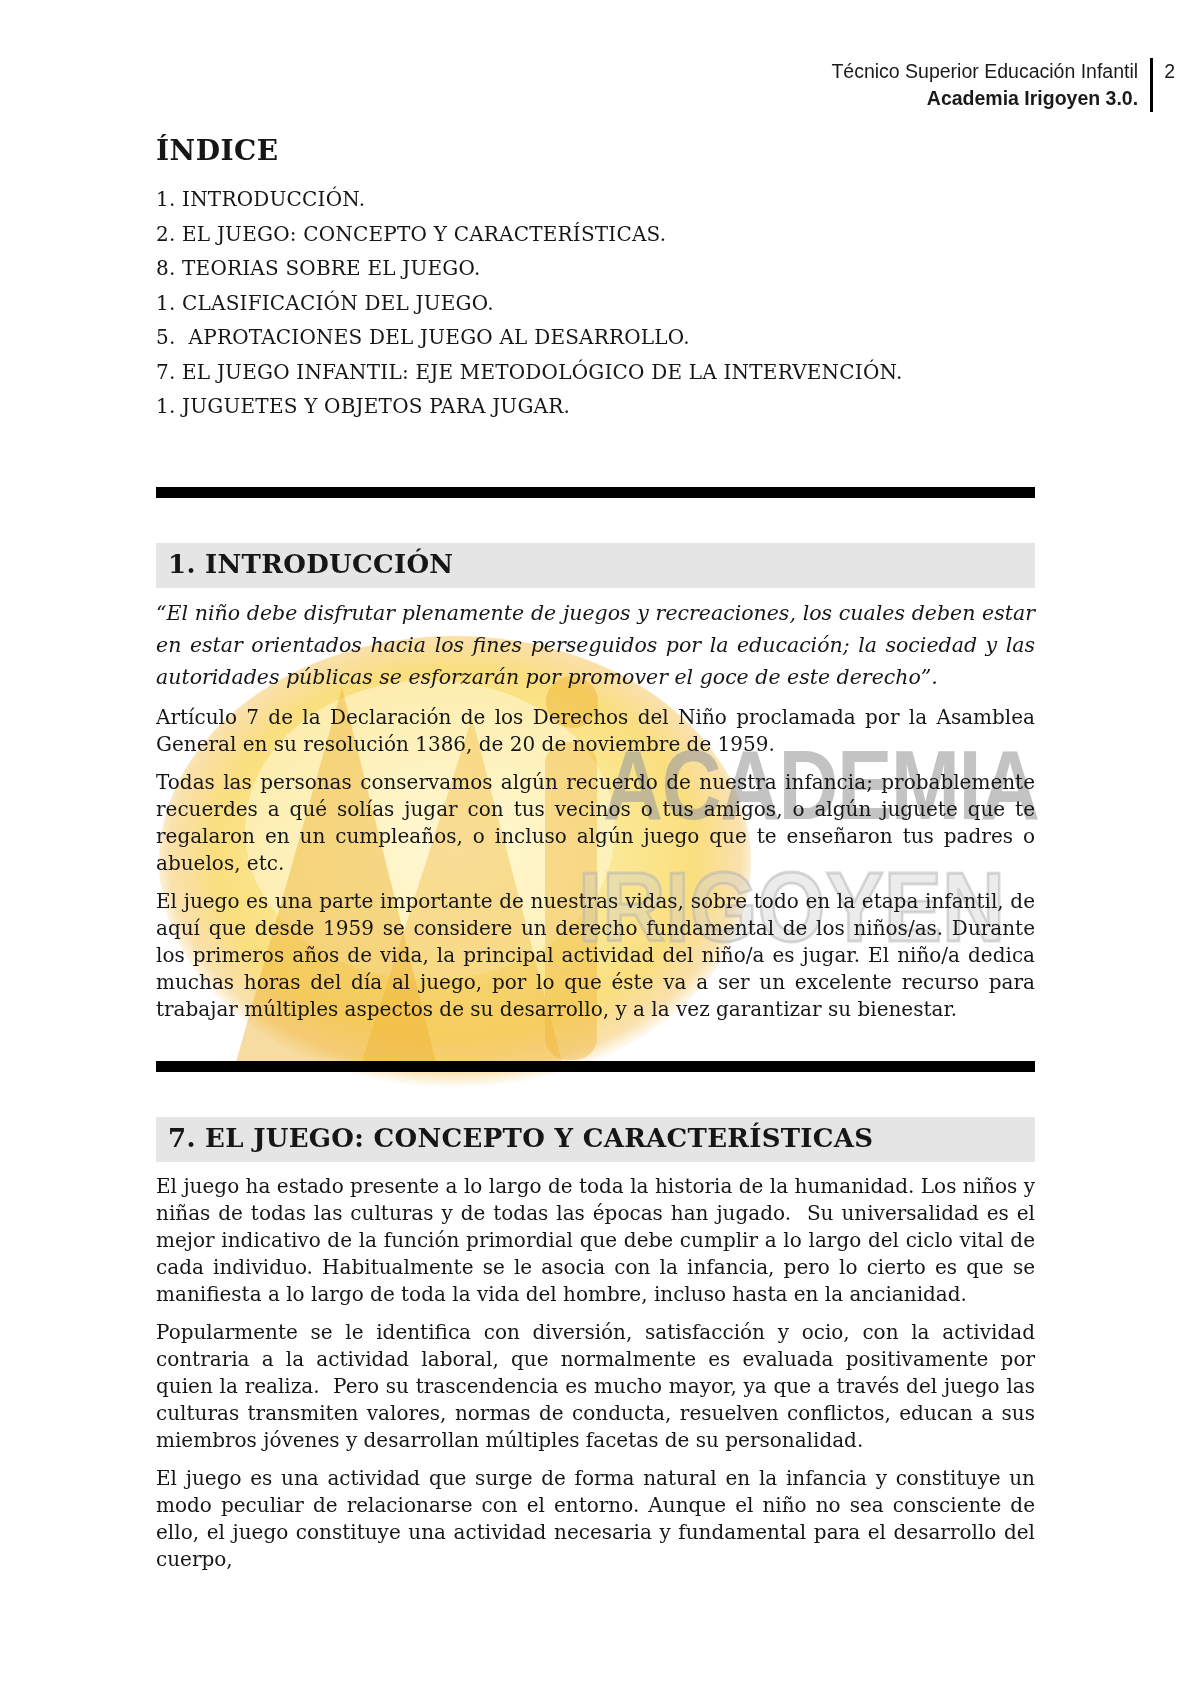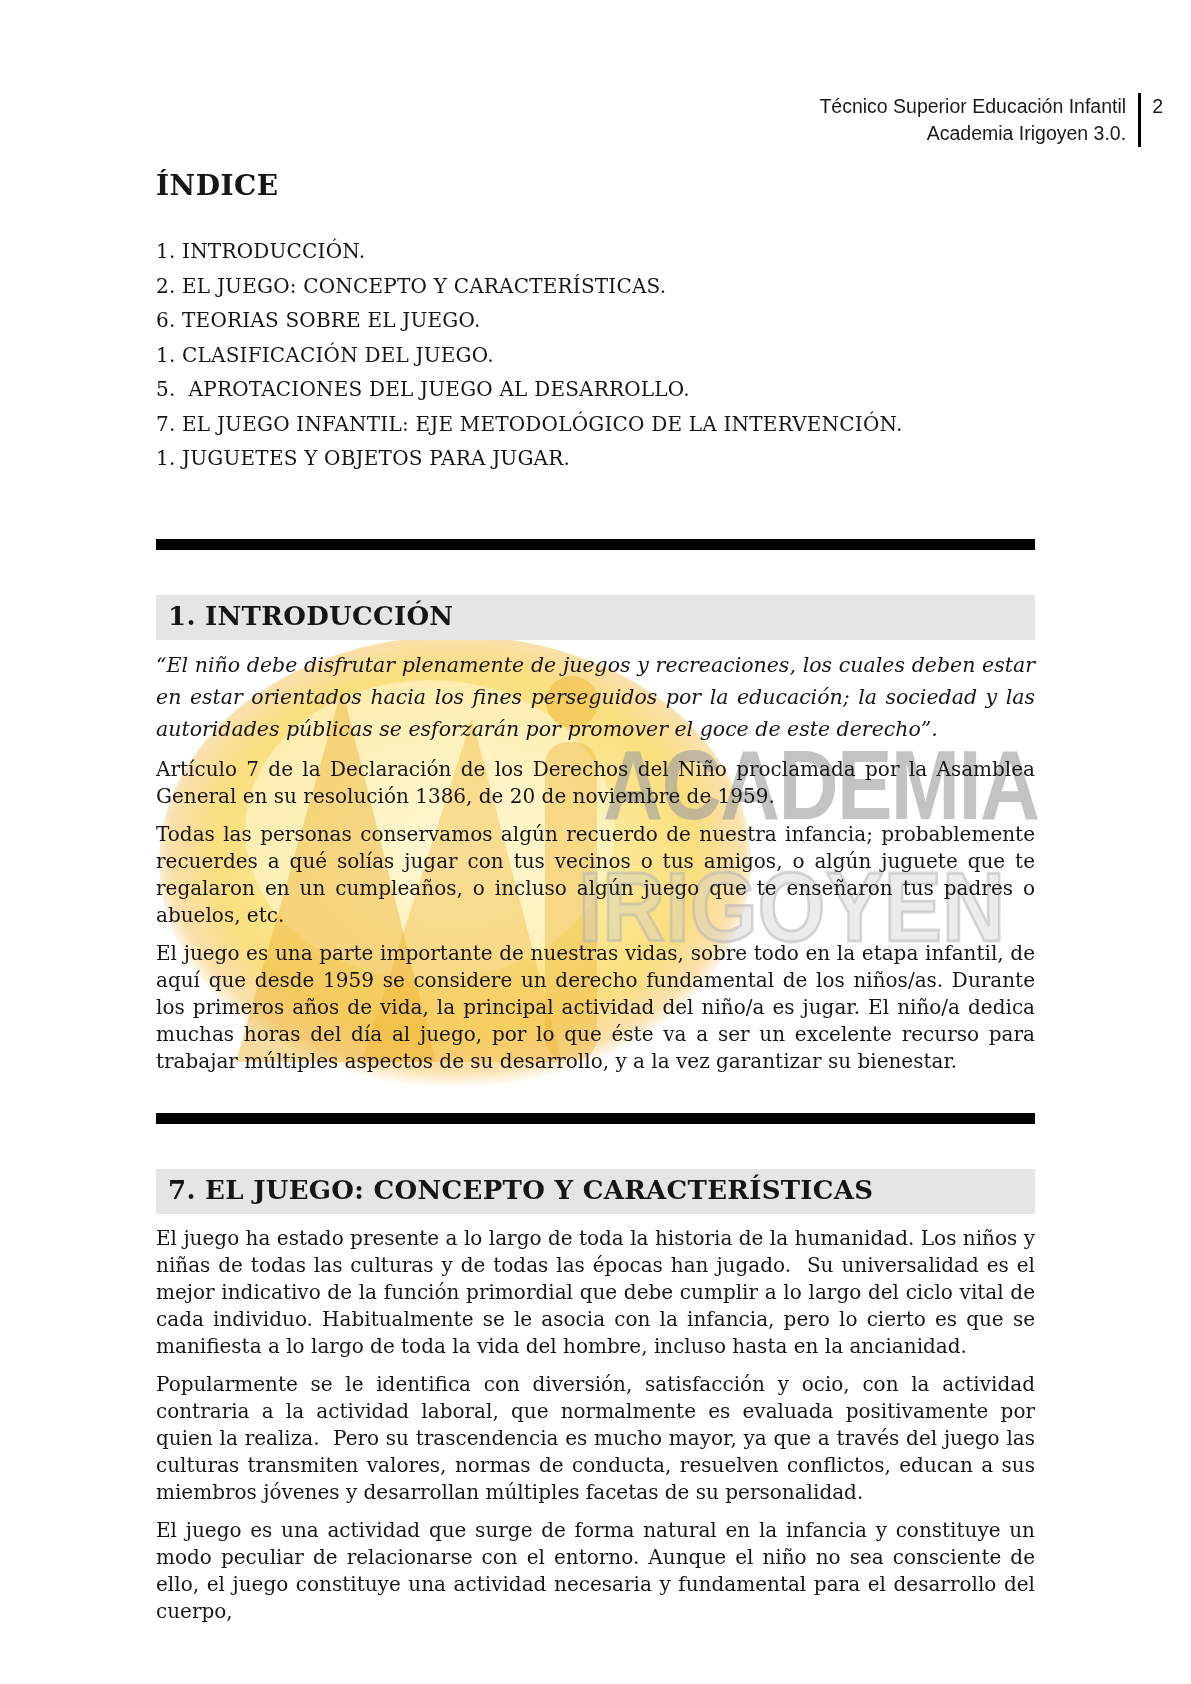--- a/index.html
+++ b/index.html
@@ -35,37 +35,36 @@
     color:rgba(205,205,205,0.38);
     -webkit-text-stroke:3px rgba(178,178,178,0.50);
     transform:scaleX(0.84) scaleY(0.94);
     letter-spacing:0px;
   }
 
   
   .header {
     position:relative; z-index:2;
     display:flex; justify-content:flex-end; align-items:stretch;
-    padding:58px 28px 0 0;
+    padding:58px 16px 0 0;
     font-family:"Liberation Sans", sans-serif;
-    margin-top:35px;
   }
   .header-text { text-align:right; font-size:19.5px; line-height:27px; color:#1a1a1a; }
-  .header-line2 { font-weight:normal; }
+  .header-line2 { font-weight:bold; }
   .header-divider { width:3px; background:#000; margin:0 11px 0 12px; }
   .header-page { font-size:19.5px; line-height:27px; padding-top:0; color:#1a1a1a; }
 
   
   .content { position:relative; z-index:1; margin:0 156px; }
 
   .toc-title {
     margin:22px 0 0 0;
     font-size:28px; font-weight:bold; letter-spacing:0.5px;
   }
-  .toc { margin-top:39px; }
+  .toc { margin-top:22px; }
   .toc-item { font-size:20px; line-height:21px; margin-bottom:13.5px; letter-spacing:0.2px; }
 
   .rule { height:11px; background:#000; }
   .rule-1 { margin-top:70px; }
   .rule-2 { margin-top:38px; }
 
   .sec-box {
     margin-top:45px;
     background:#e5e5e5;
     padding:6px 12px 9px 12px;
@@ -119,21 +118,21 @@
     <div class="header-page">2</div>
   </div>
 
   <div class="content">
 
     <div class="toc-title">ÍNDICE</div>
 
     <div class="toc">
       <div class="toc-item">1. INTRODUCCIÓN.</div>
       <div class="toc-item">2. EL JUEGO: CONCEPTO Y CARACTERÍSTICAS.</div>
-      <div class="toc-item">6. TEORIAS SOBRE EL JUEGO.</div>
+      <div class="toc-item">8. TEORIAS SOBRE EL JUEGO.</div>
       <div class="toc-item">1. CLASIFICACIÓN DEL JUEGO.</div>
       <div class="toc-item">5. &nbsp;APROTACIONES DEL JUEGO AL DESARROLLO.</div>
       <div class="toc-item">7. EL JUEGO INFANTIL: EJE METODOLÓGICO DE LA INTERVENCIÓN.</div>
       <div class="toc-item">1. JUGUETES Y OBJETOS PARA JUGAR.</div>
     </div>
 
     <div class="rule rule-1"></div>
 
     <section>
       <div class="sec-box">

